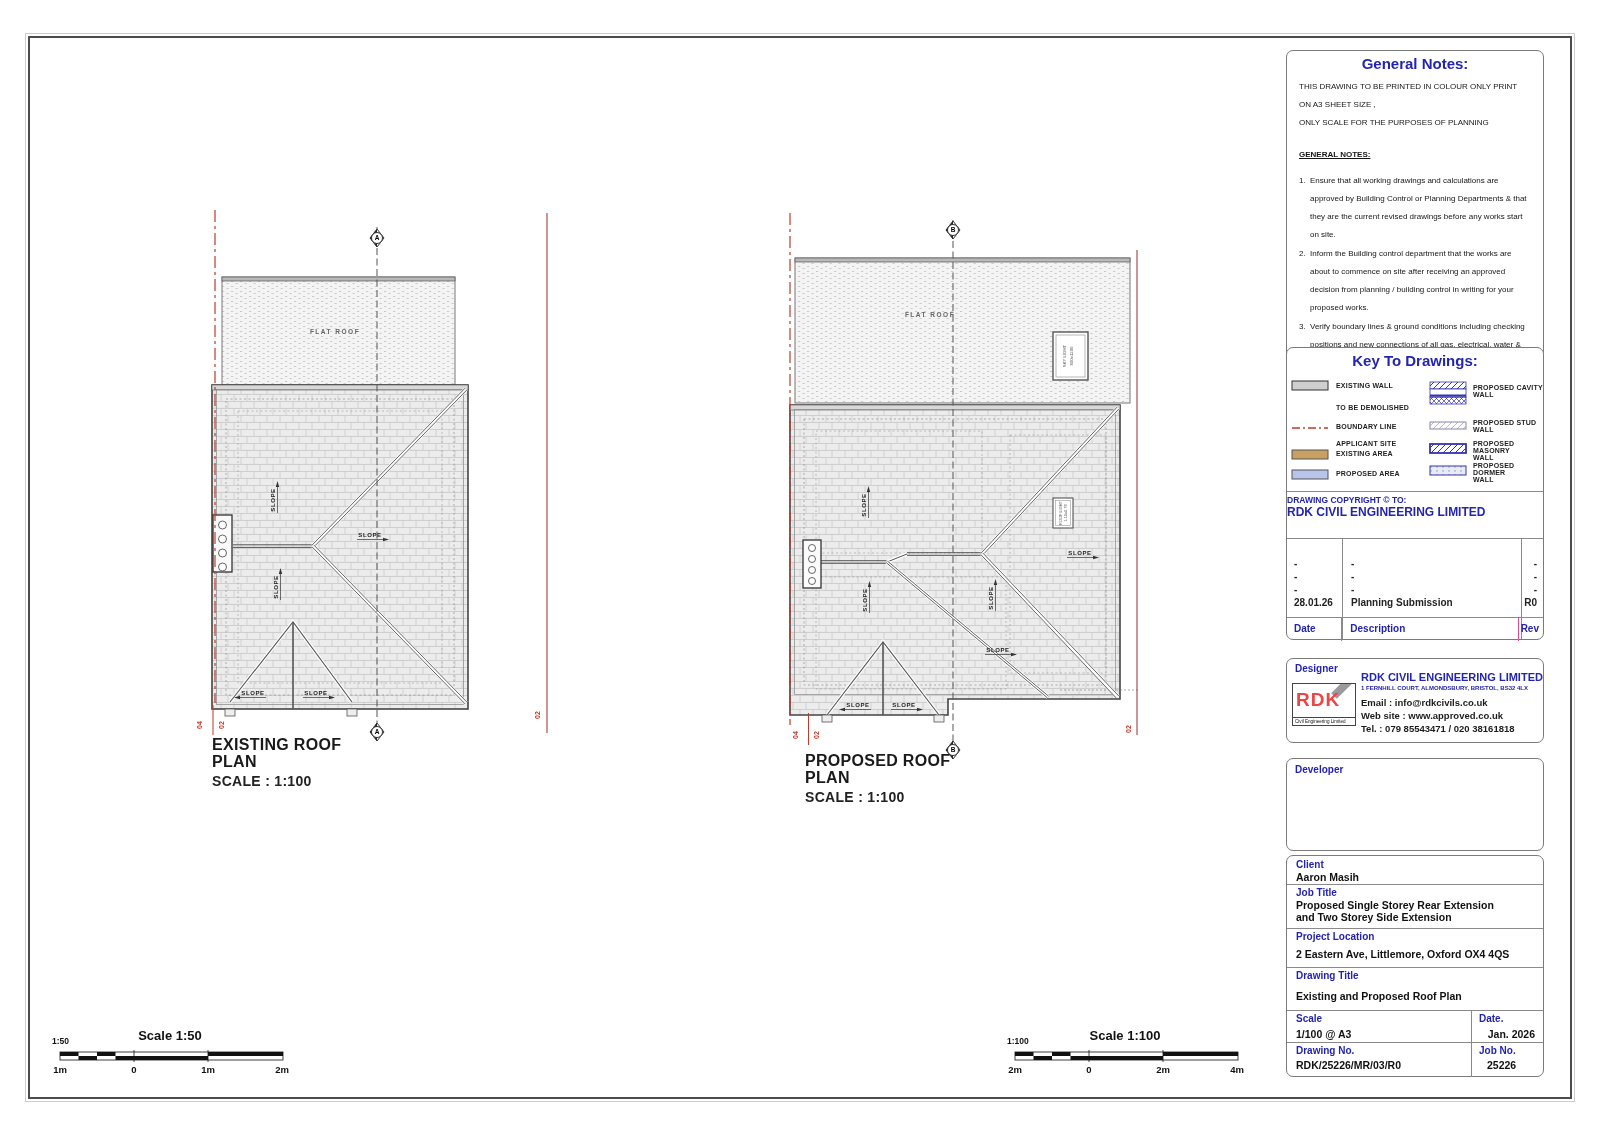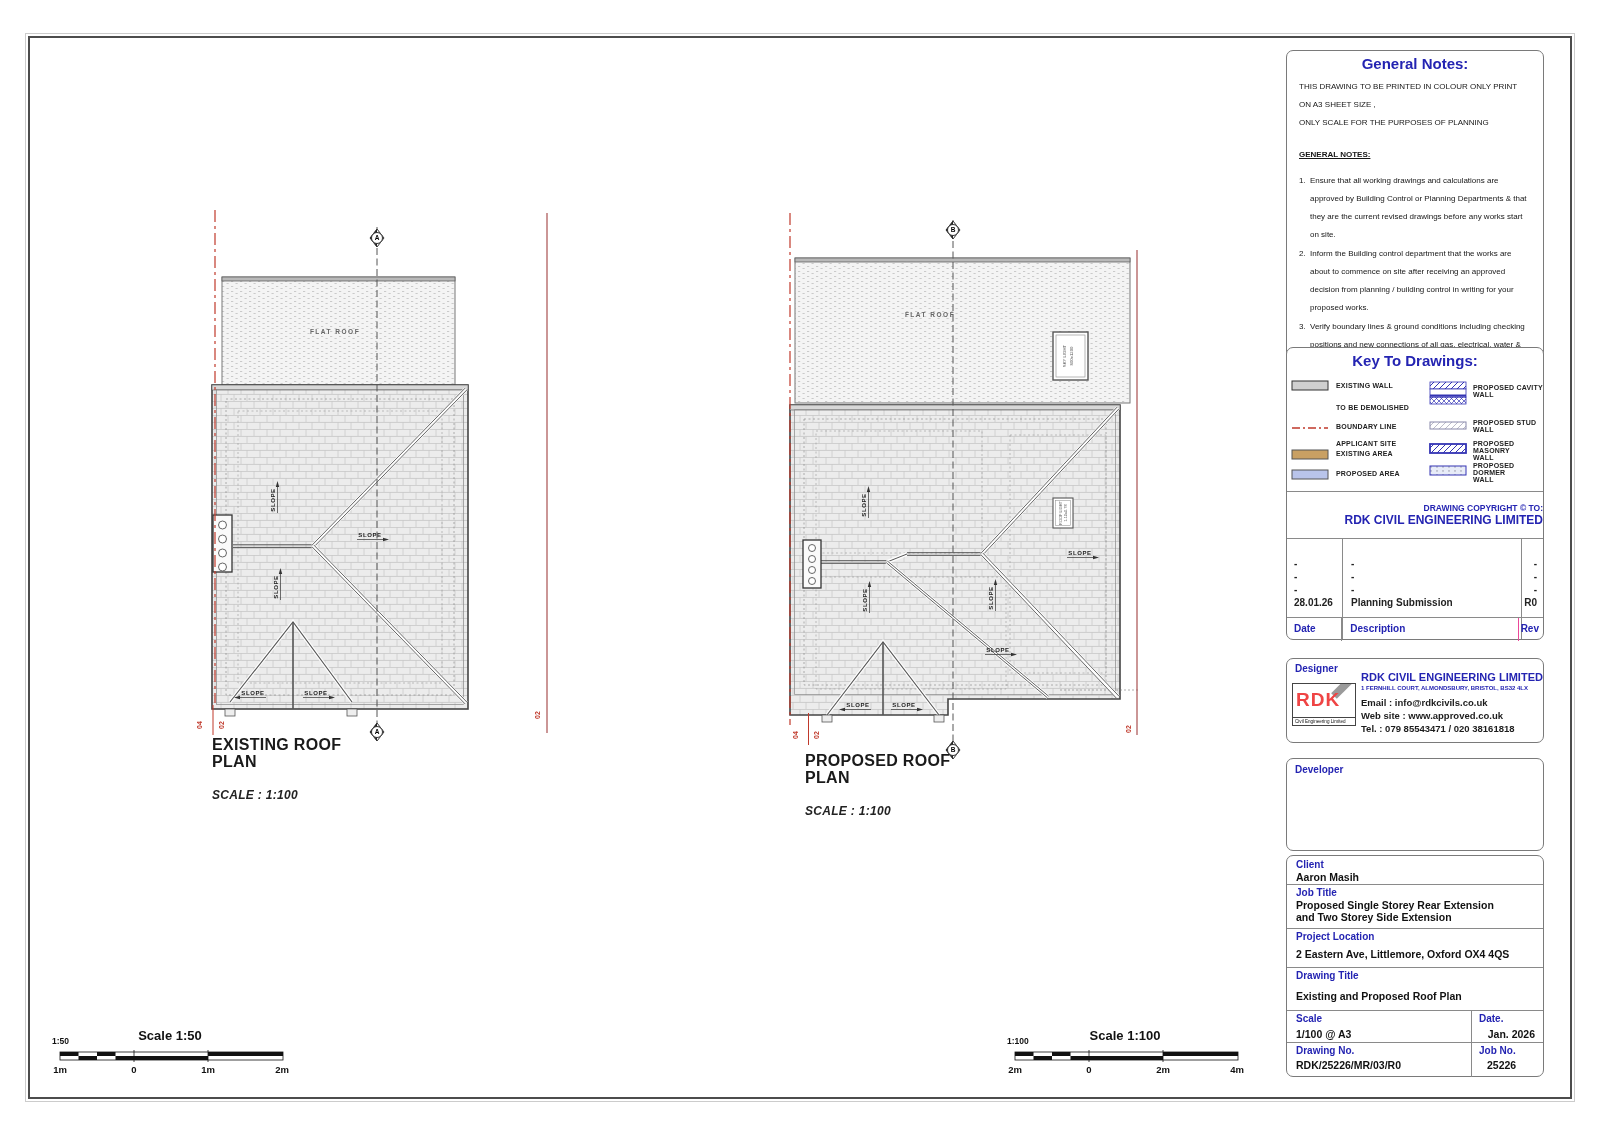--- a/index.html
+++ b/index.html
@@ -13,21 +13,21 @@
   .small{font-size:8px;line-height:18px;color:#161616;}
   .lbl{font-size:10px;font-weight:bold;color:#2424b2;}
   .val{font-size:10.5px;font-weight:bold;color:#111;text-align:center;}
   .legend-label{font-size:7px;font-weight:bold;color:#222;letter-spacing:.2px;}
   .note-item{display:flex;margin-bottom:1px;}
   .note-num{width:11px;flex:none;}
   .hline{position:absolute;left:0;right:0;border-top:1px solid #8a8a8a;}
   svg text{font-family:"Liberation Sans",sans-serif;}
   .slope-t{font-size:6px;font-weight:bold;fill:#222;letter-spacing:.6px;}
   .plan-title{font-size:16px;font-weight:bold;color:#1a1a1a;line-height:17px;letter-spacing:.3px;}
-  .plan-scale{font-size:12px;font-weight:bold;color:#222;margin-top:17px;font-style:italic;}
+  .plan-scale{font-size:14px;font-weight:bold;color:#222;margin-top:3px;}
   .rev-dash{height:13px;font-size:10px;font-weight:bold;color:#222;}
   .bar-tick{font-size:9.5px;font-weight:bold;fill:#111;}
 </style>
 </head>
 <body>
 
 <svg width="0" height="0" style="position:absolute">
   <defs>
     <pattern id="tiles" width="13" height="14" patternUnits="userSpaceOnUse">
       <rect width="13" height="14" fill="#ececec"></rect>
@@ -418,21 +418,21 @@
     <svg width="38" height="12">
         <rect x="1" y="1" width="36" height="9" fill="url(#dotsL)" stroke="#3434b4"></rect>
       </svg>
   </div>
   <div class="abs legend-label" style="left:186px;top:114px">
     <div>PROPOSED DORMER</div>
       <div>WALL</div>
   </div>
 
   <div class="hline" style="top:143px"></div>
-  <div class="abs" style="left:0;right:0;top:155px;text-align:right">
+  <div class="abs" style="left:0;right:0;top:147px;text-align:left">
     <div class="blue" style="font-size:8.5px;font-weight:bold">DRAWING COPYRIGHT © TO:</div>
     <div class="blue" style="font-size:12px;font-weight:bold">RDK CIVIL ENGINEERING LIMITED</div>
   </div>
 
   <div class="hline" style="top:190px"></div>
   <div class="abs" style="left:0;top:190px;width:100%;height:101px;display:flex">
     <div style="width:55px;box-sizing:border-box;padding:20px 0 0 7px">
       <div class="rev-dash">-</div>
         <div class="rev-dash">-</div>
       <div class="rev-dash">-</div>

